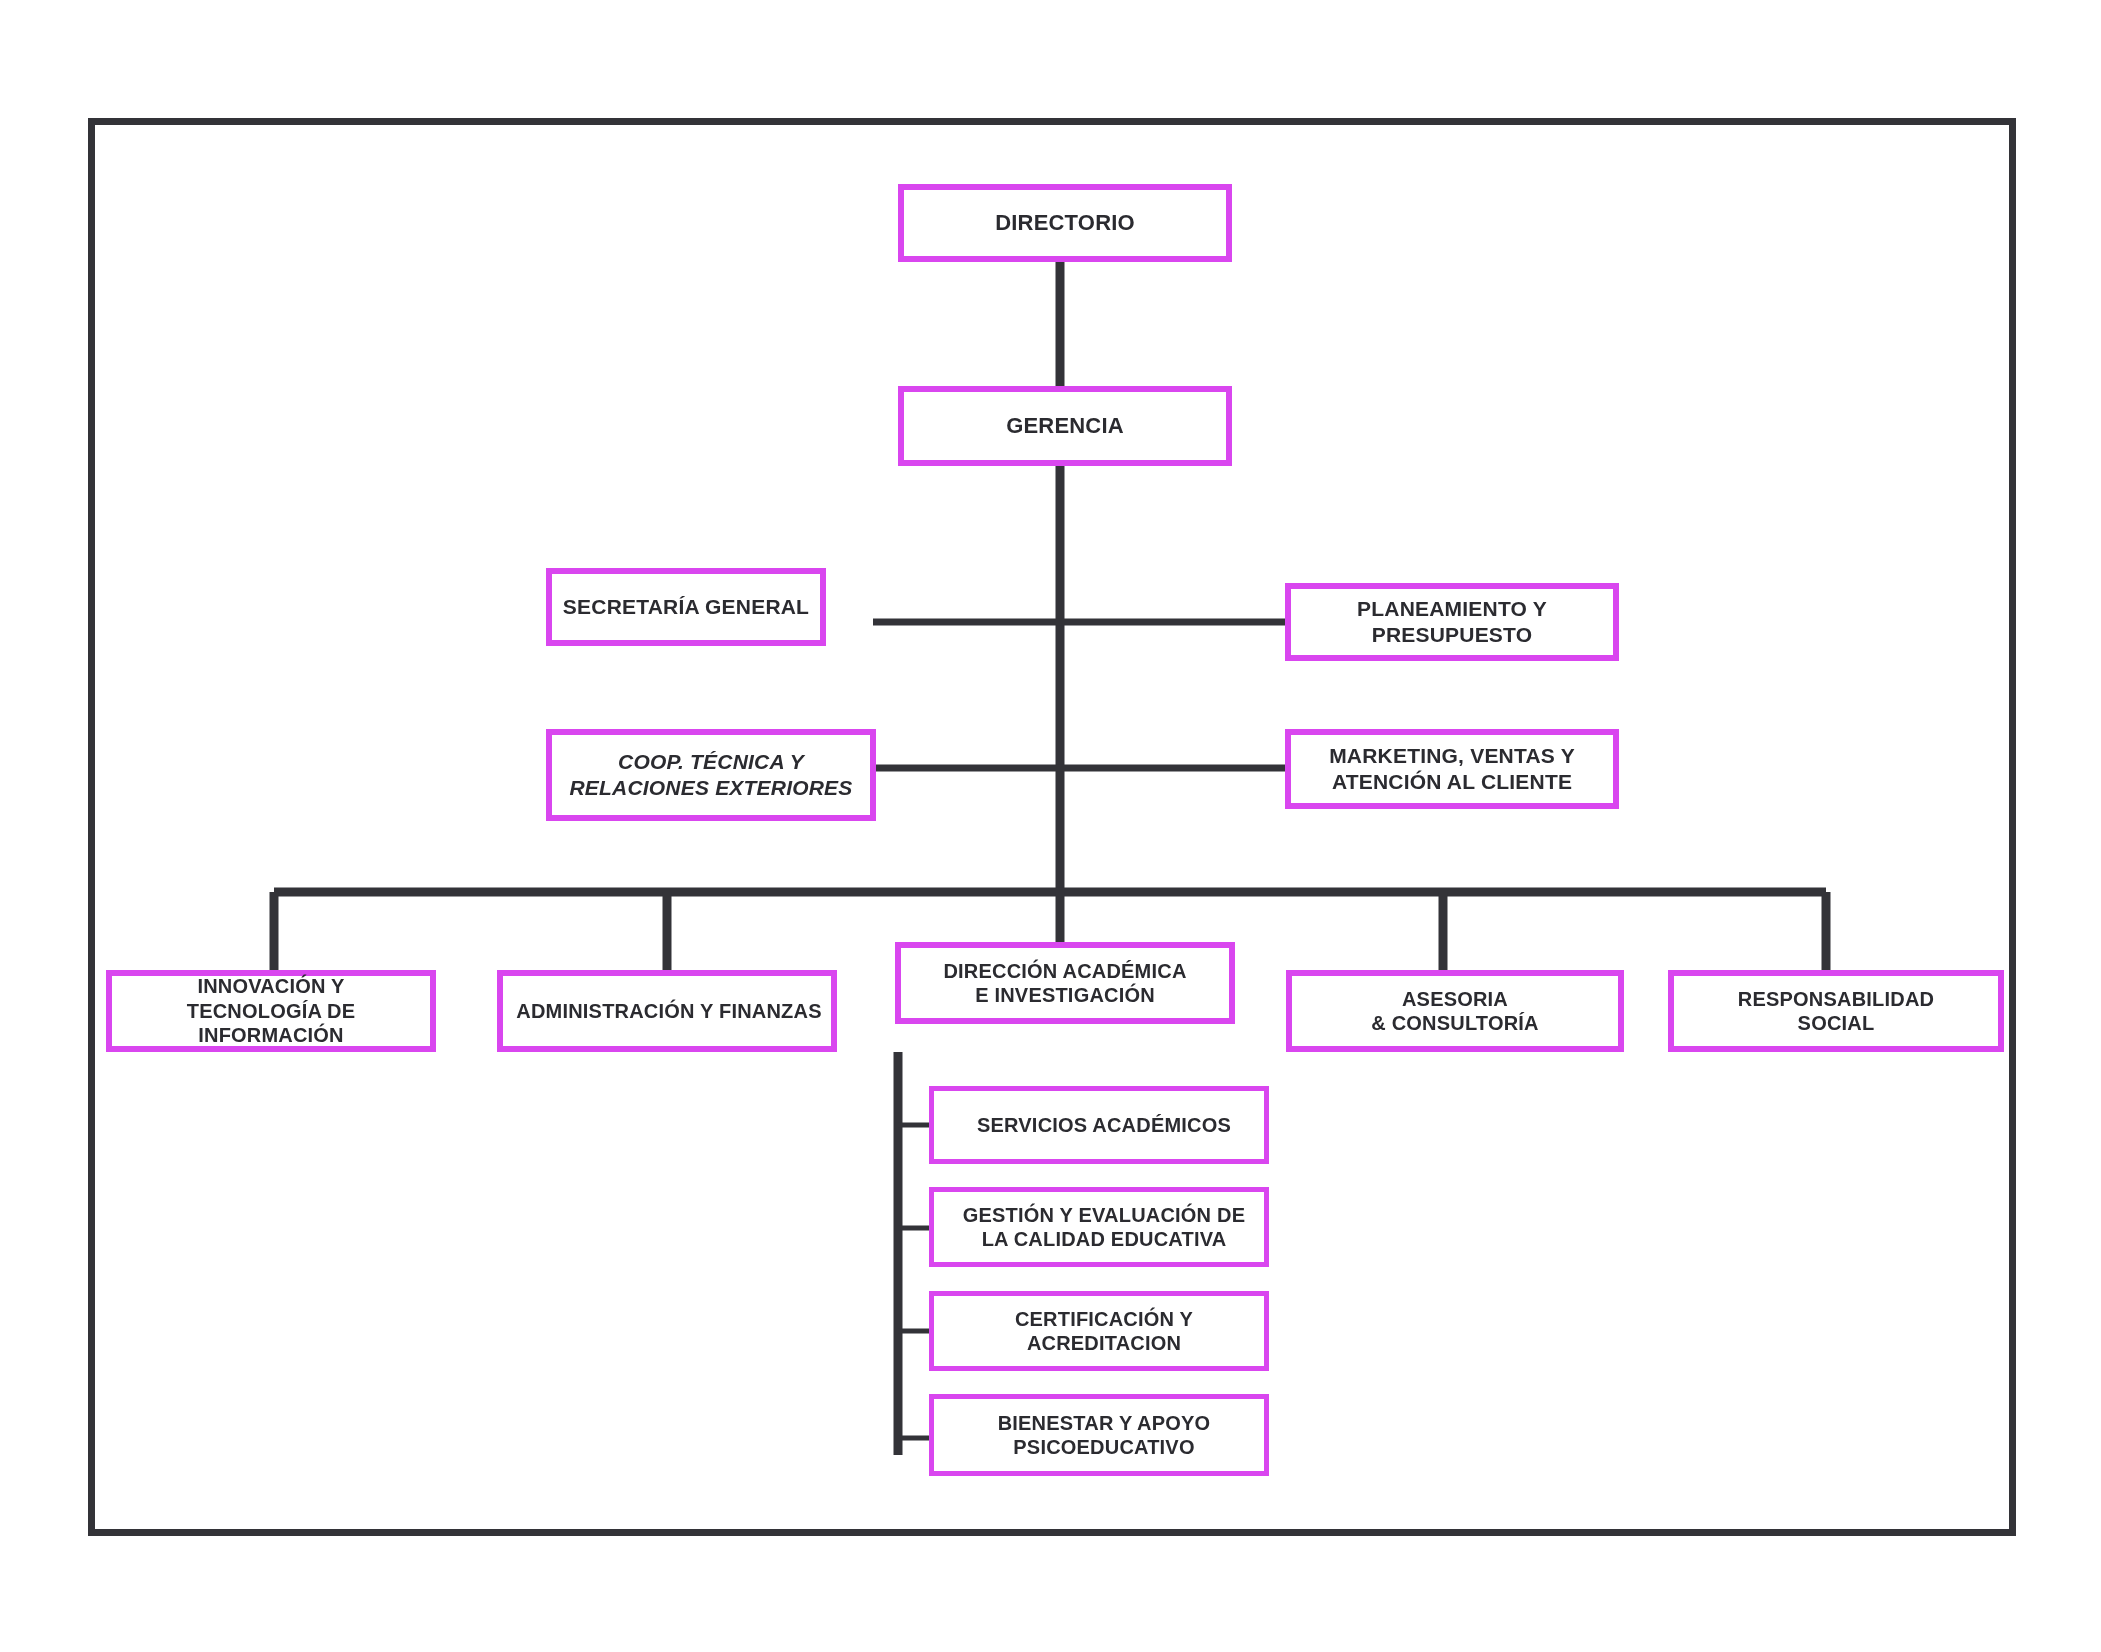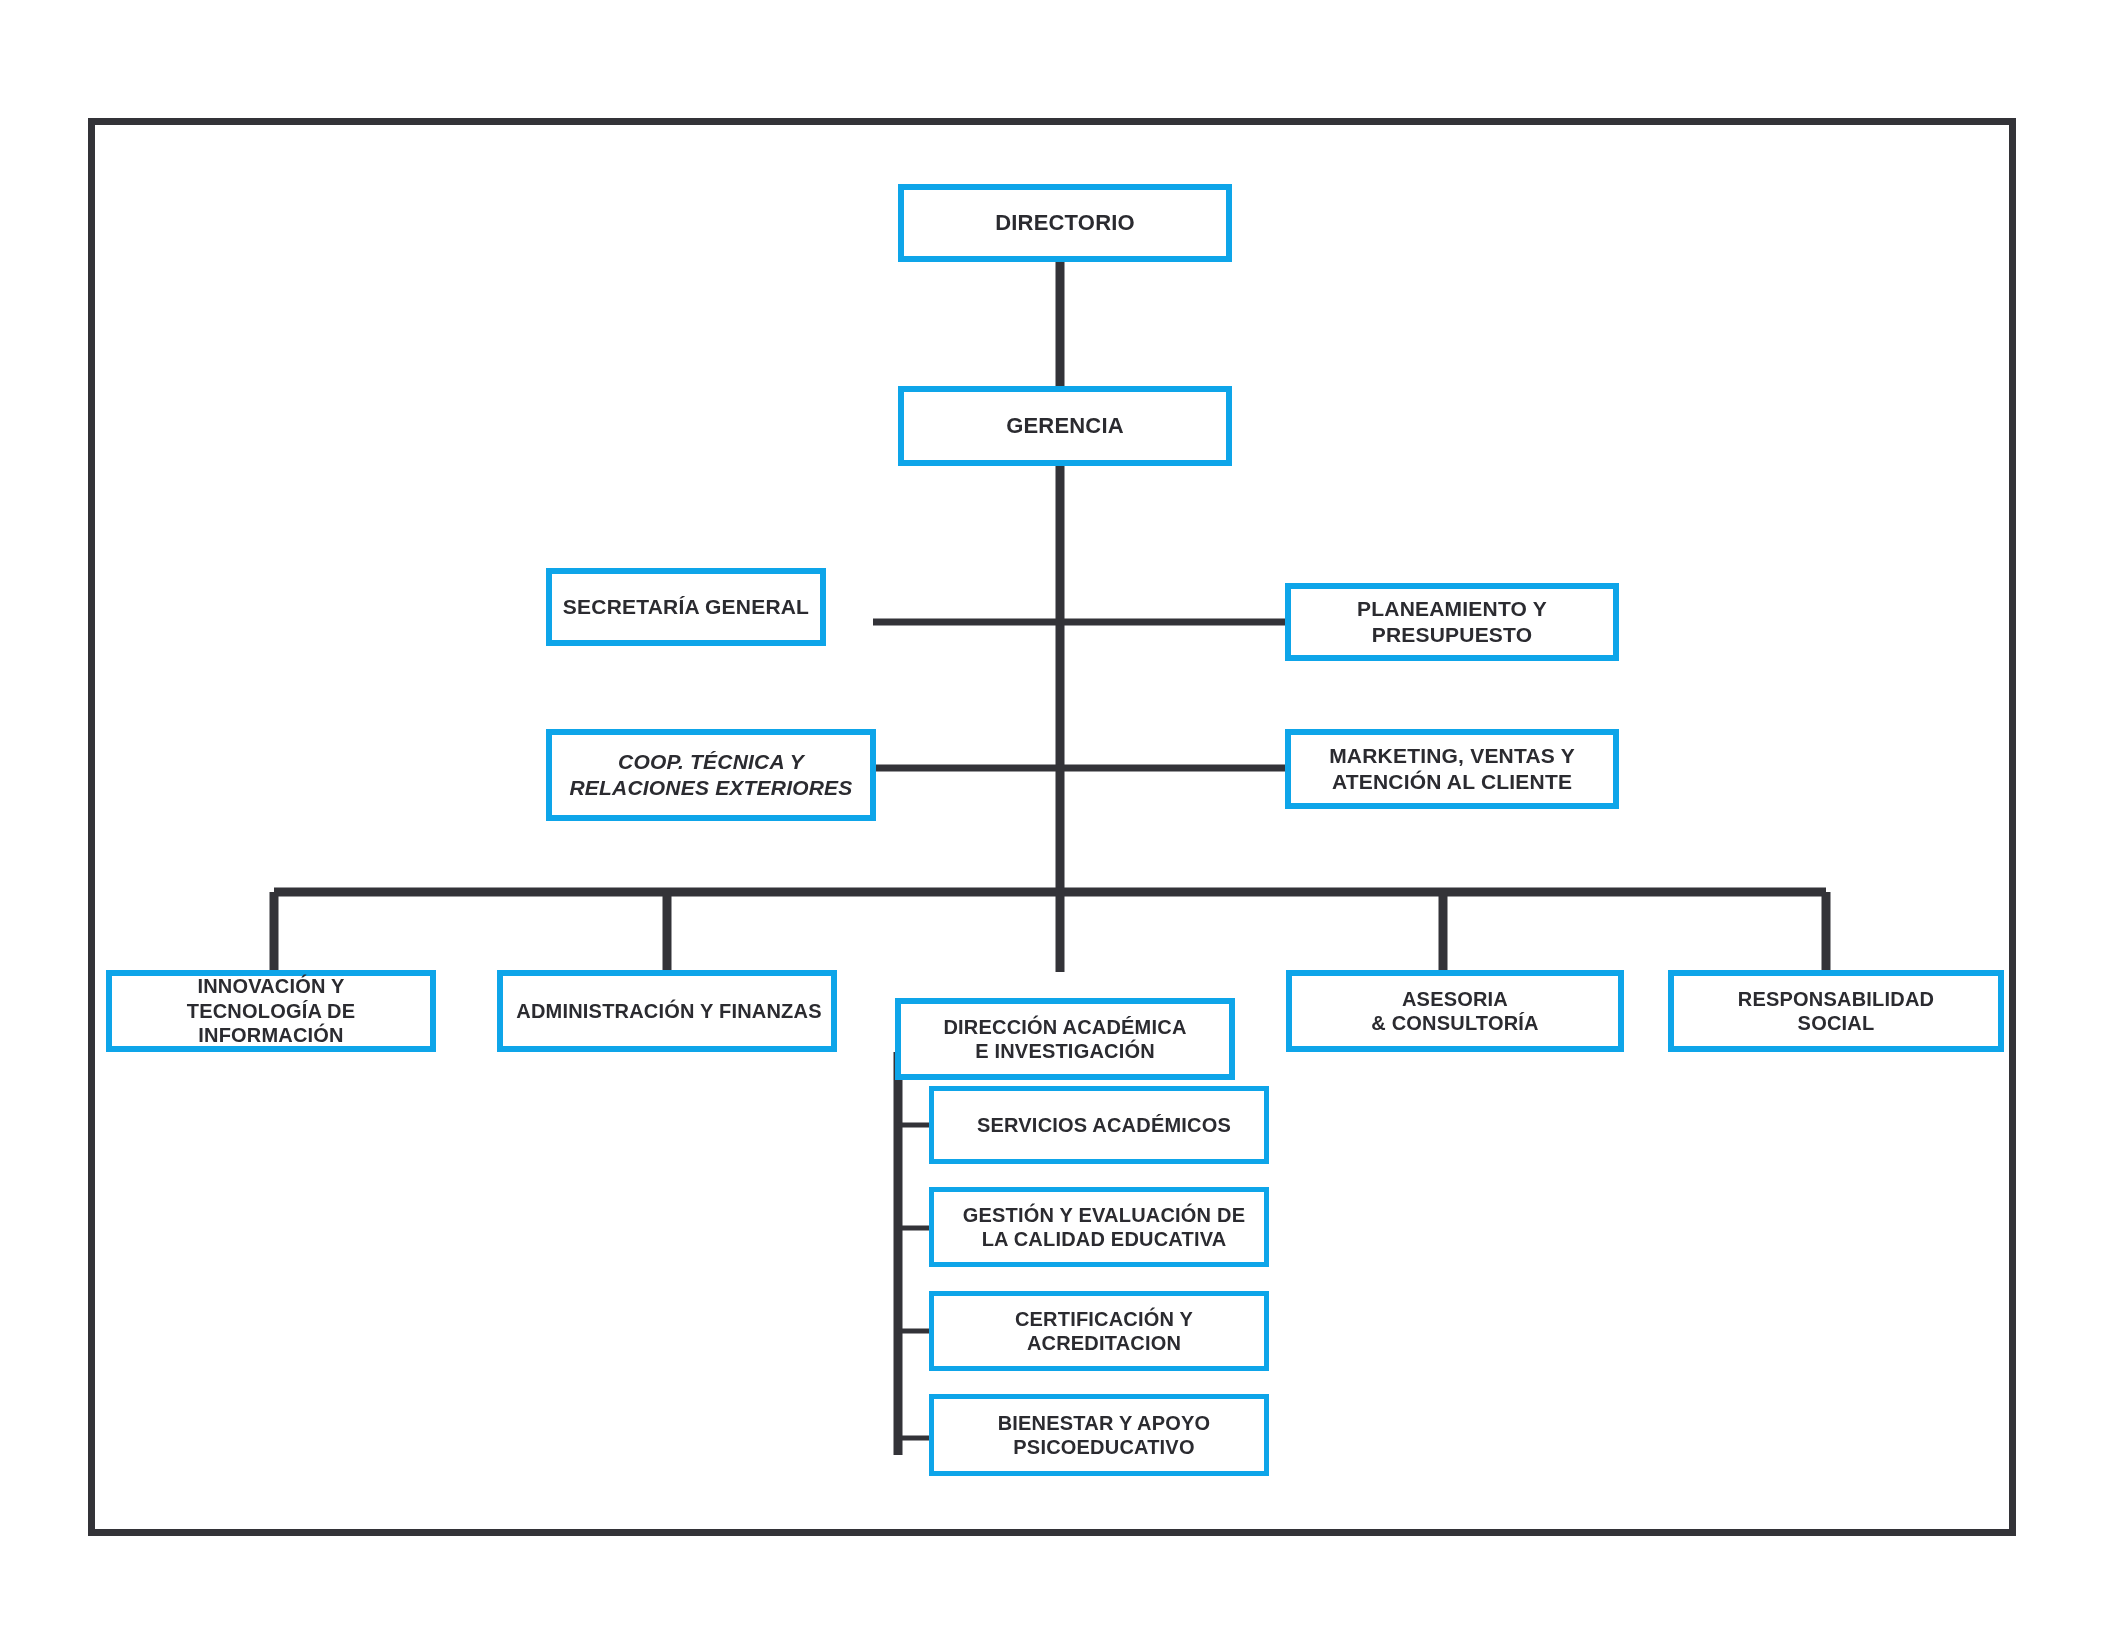--- a/index.html
+++ b/index.html
@@ -32,21 +32,21 @@
   #connectors {
     position: absolute;
     left: 0;
     top: 0;
     width: 2101px;
     height: 1652px;
   }
   
   .obox {
     position: absolute;
-    border: 6px solid #0ea5e9;
+    border: 6px solid #d946ef;
     background: #ffffff;
     box-sizing: border-box;
     display: flex;
     align-items: center;
     justify-content: center;
     text-align: center;
     color: #2b2b30;
     font-weight: bold;
     letter-spacing: 0.2px;
     line-height: 1.22;
@@ -125,21 +125,21 @@
 
   <div class="obox size-sm" style="left:106px; top:970px; width:330px; height:82px;">
     <span class="lbl">INNOVACIÓN Y
 TECNOLOGÍA DE INFORMACIÓN</span>
   </div>
 
   <div class="obox size-sm" style="left:497px; top:970px; width:340px; height:82px;padding-left:10px;">
     <span class="lbl">ADMINISTRACIÓN Y FINANZAS</span>
   </div>
 
-  <div class="obox size-sm" style="left:895px; top:998px; width:340px; height:82px;">
+  <div class="obox size-sm" style="left:895px; top:942px; width:340px; height:82px;">
     <span class="lbl">DIRECCIÓN ACADÉMICA
 E INVESTIGACIÓN</span>
   </div>
 
   <div class="obox size-sm" style="left:1286px; top:970px; width:338px; height:82px;">
     <span class="lbl">ASESORIA
 &amp; CONSULTORÍA</span>
   </div>
 
   <div class="obox size-sm" style="left:1668px; top:970px; width:336px; height:82px;">

